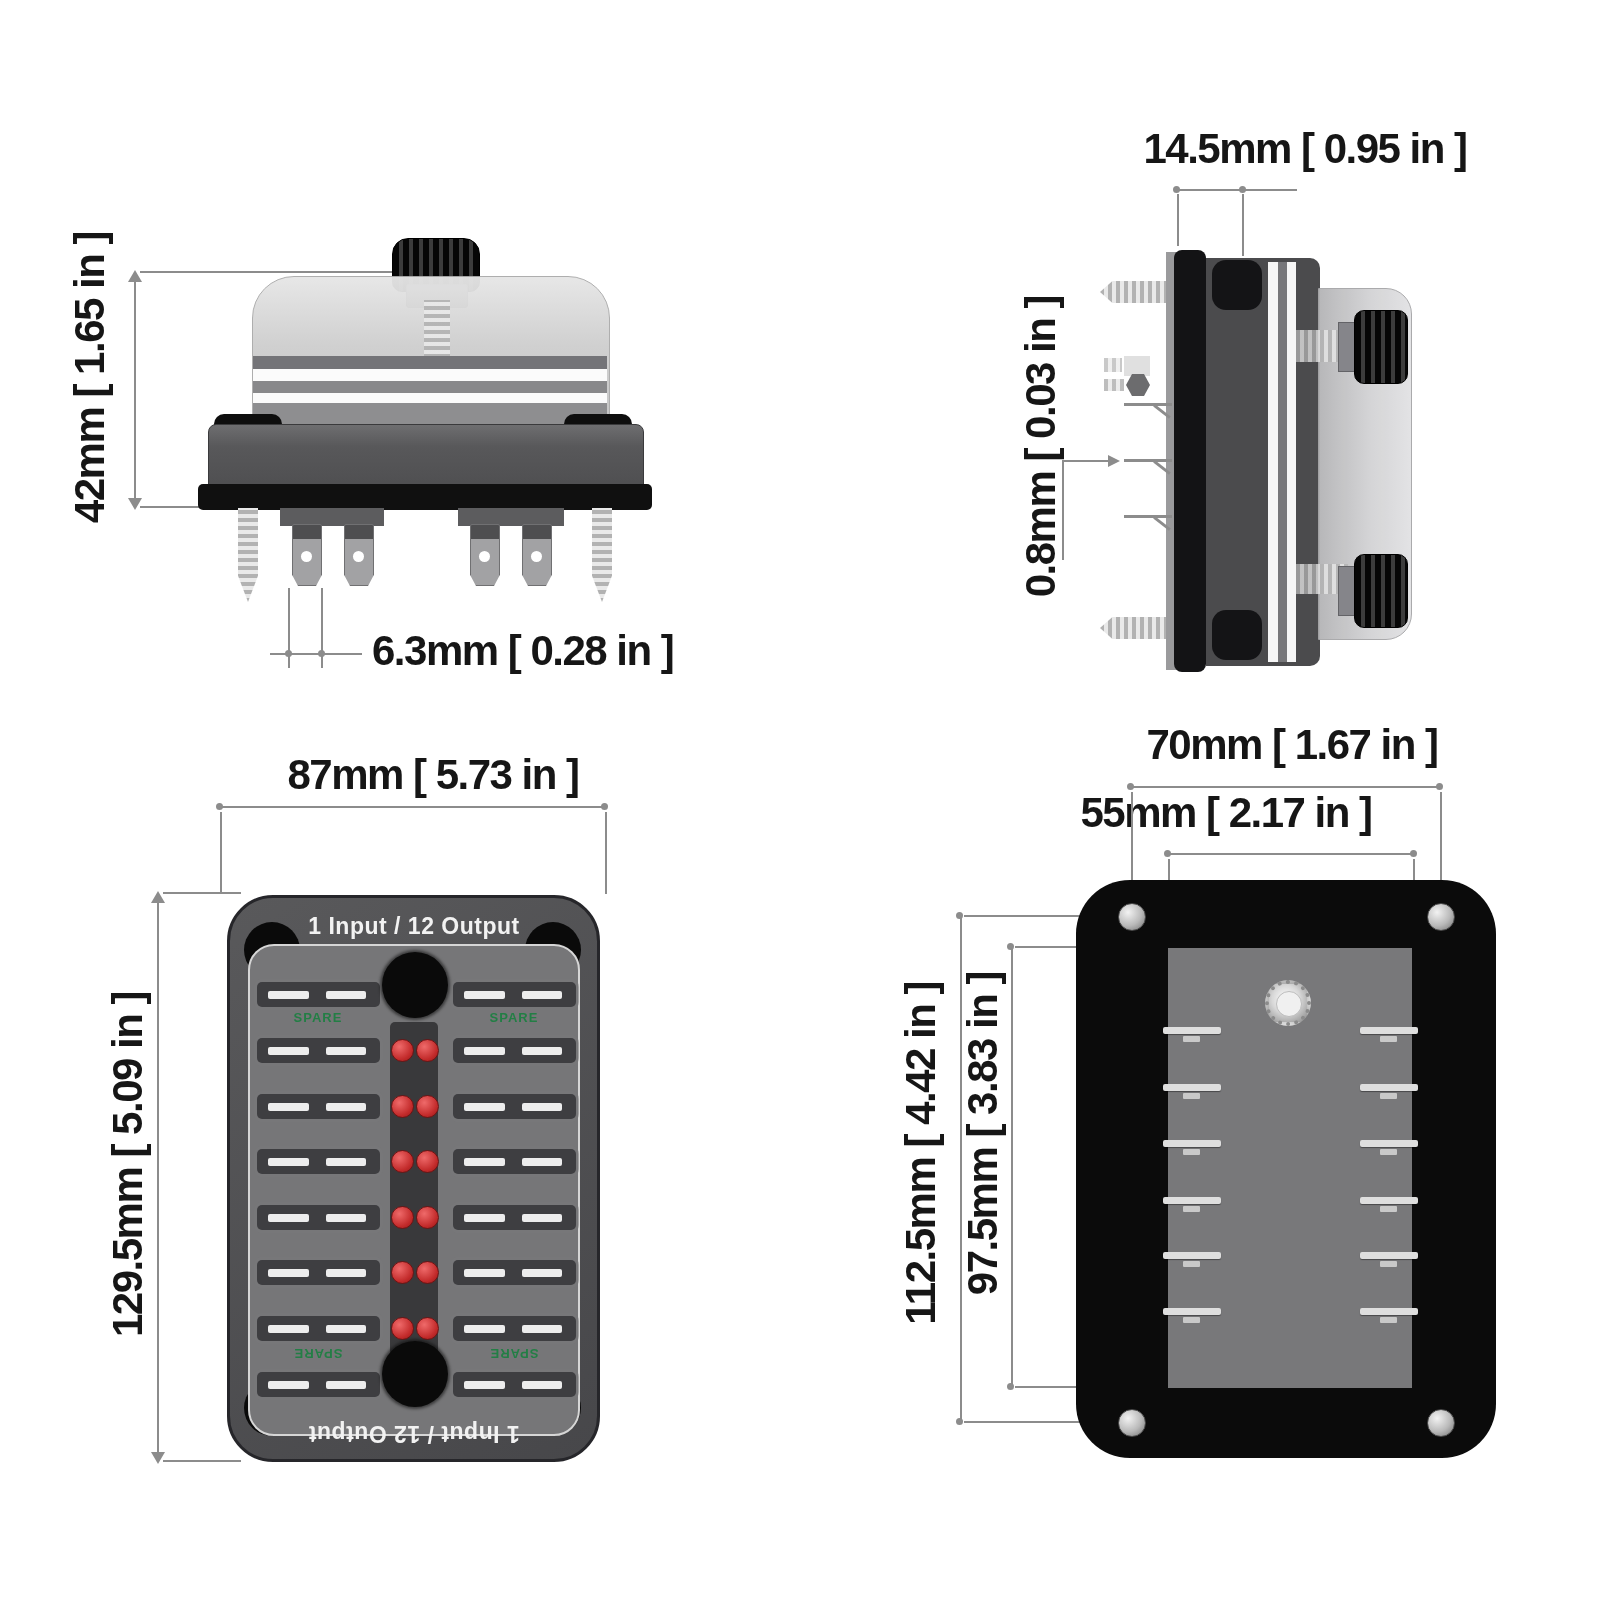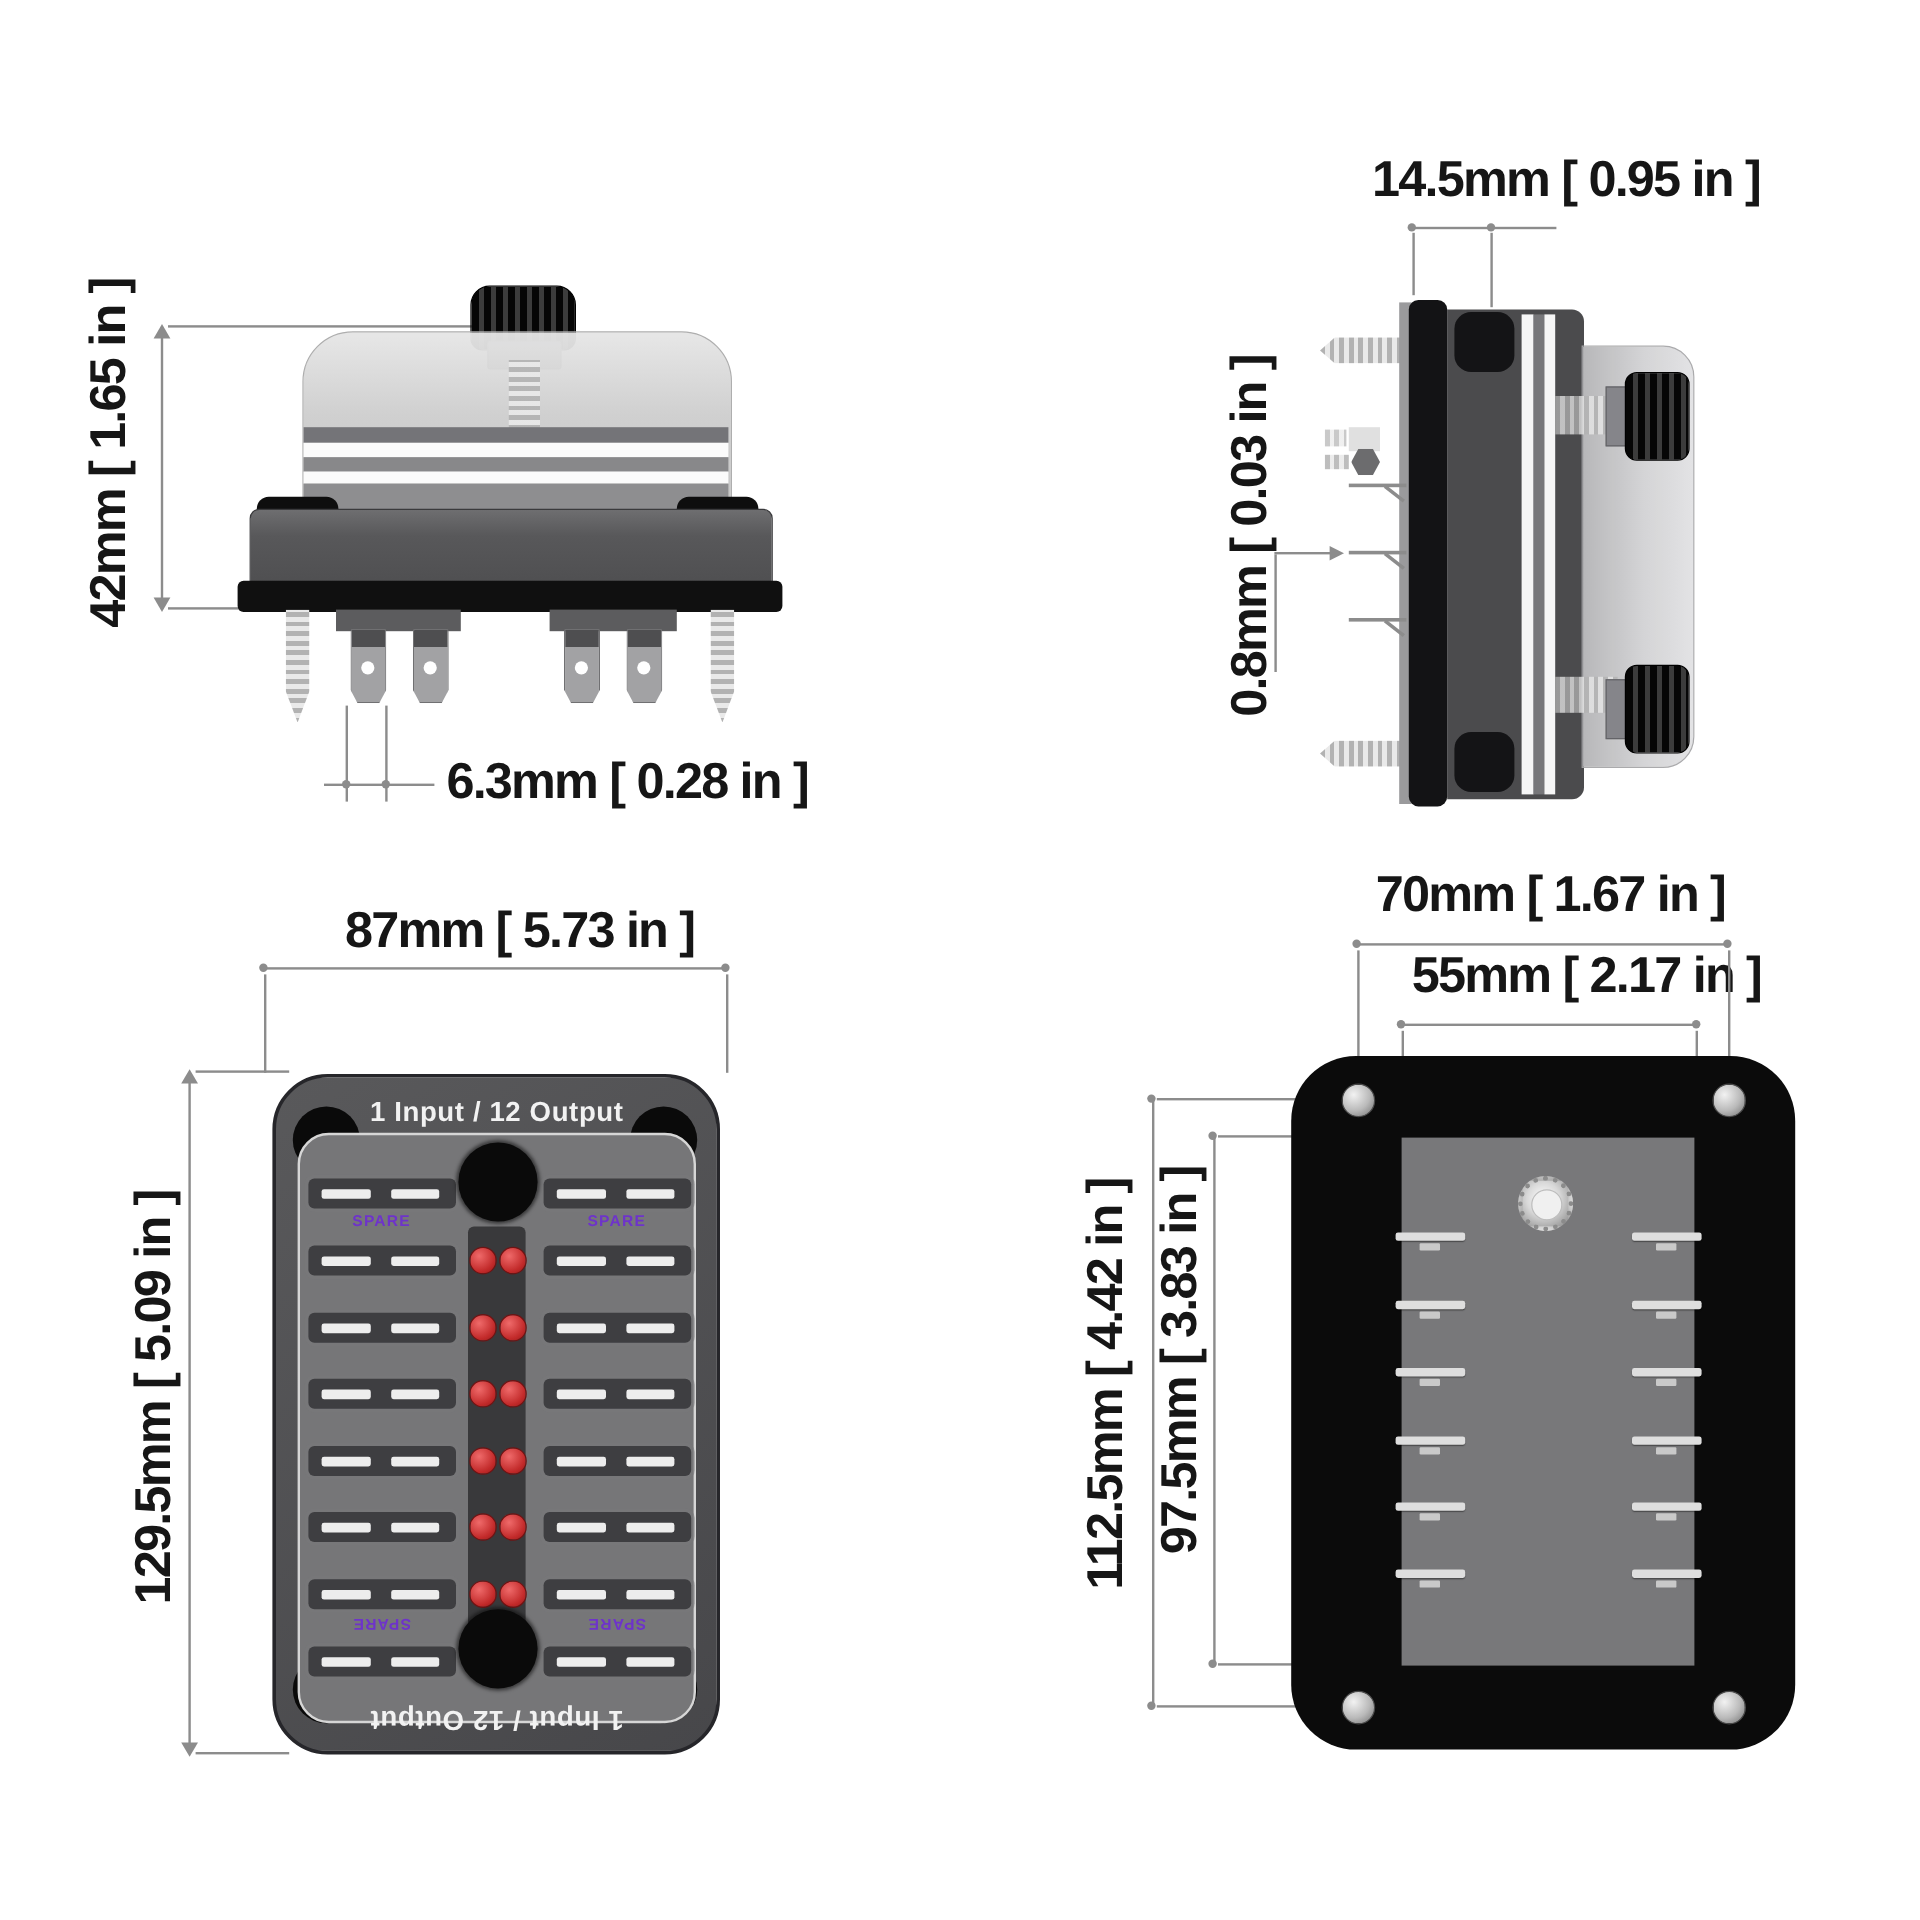--- a/index.html
+++ b/index.html
@@ -27,21 +27,21 @@
   .fuse::before{left:9%;} .fuse::after{left:56%;}
   .ledpair{position:absolute;width:48px;height:24px;}
   .ledpair::before,.ledpair::after{content:"";position:absolute;top:1px;width:21px;height:21px;border-radius:50%;
       background:radial-gradient(circle at 35% 32%,#ef6a6a,#c22a2a 65%,#8f1b1b);border:1px solid #6d1414;}
   .ledpair::before{left:1px;} .ledpair::after{left:26px;}
   .tmark{position:absolute;width:58px;height:18px;}
   .tmark::before{content:"";position:absolute;left:0;top:0;width:58px;height:7px;background:#dedede;border-radius:2px;box-shadow:0 1px 1px rgba(0,0,0,.4);}
   .tmark::after{content:"";position:absolute;left:20px;top:9px;width:17px;height:6px;background:#c9c9c9;border-radius:1px;}
   .screwhead{position:absolute;width:26px;height:26px;border-radius:50%;
       background:radial-gradient(circle at 35% 32%,#f2f2f2,#b9b9b9 55%,#787878 95%);border:1px solid #4a4a4a;}
-  .spare{position:absolute;font-weight:700;font-size:13px;letter-spacing:1px;color:#6d28d9;opacity:.85;}
+  .spare{position:absolute;font-weight:700;font-size:13px;letter-spacing:1px;color:#15803d;opacity:.85;}
   .hole{position:absolute;width:56px;height:56px;border-radius:50%;background:#0a0a0a;}
   .knob-circle{position:absolute;width:66px;height:66px;border-radius:50%;background:#0a0a0a;box-shadow:0 0 3px 2px rgba(10,10,10,.55);}
   .paneltitle{position:absolute;font-weight:700;font-size:23px;color:#f2f2f2;letter-spacing:.5px;white-space:nowrap;}
   .blade{position:absolute;width:28px;height:60px;background:linear-gradient(180deg,#4e4e50 0 14px,#a2a2a4 14px);
          border:1px solid #707072;border-radius:2px 2px 6px 6px;
          clip-path:polygon(0 0,100% 0,100% 82%,80% 100%,20% 100%,0 82%);}
   .blade::after{content:"";position:absolute;left:8px;top:26px;width:11px;height:11px;border-radius:50%;background:#fff;}
 </style>
 </head>
 <body>
@@ -196,21 +196,21 @@
 
       <div class="knob-circle" style="left:382px;top:952px;"></div>
       <div class="knob-circle" style="left:382px;top:1341px;"></div>
 
       <div class="paneltitle ctr" style="left:264px;top:1420px;width:300px;transform:rotate(180deg);">1 Input / 12 Output</div>
     </div>
   </section>
 
   <section>
     <div class="dim-label ctr" style="left:1122px;top:724px;width:340px;">70mm [ 1.67 in ]</div>
-    <div class="dim-label ctr" style="left:1152px;top:792px;width:340px;">55mm [ 2.17 in ]</div>
+    <div class="dim-label ctr" style="left:1056px;top:792px;width:340px;">55mm [ 2.17 in ]</div>
 
     <div class="dline" style="left:1131px;top:786px;width:310px;height:2px;"></div>
     <div class="dot" style="left:1127px;top:783px;"></div>
     <div class="dot" style="left:1436px;top:783px;"></div>
     <div class="dline" style="left:1131px;top:792px;width:2px;height:118px;"></div>
     <div class="dline" style="left:1440px;top:792px;width:2px;height:118px;"></div>
 
     <div class="dline" style="left:1168px;top:853px;width:246px;height:2px;"></div>
     <div class="dot" style="left:1164px;top:850px;"></div>
     <div class="dot" style="left:1410px;top:850px;"></div>

